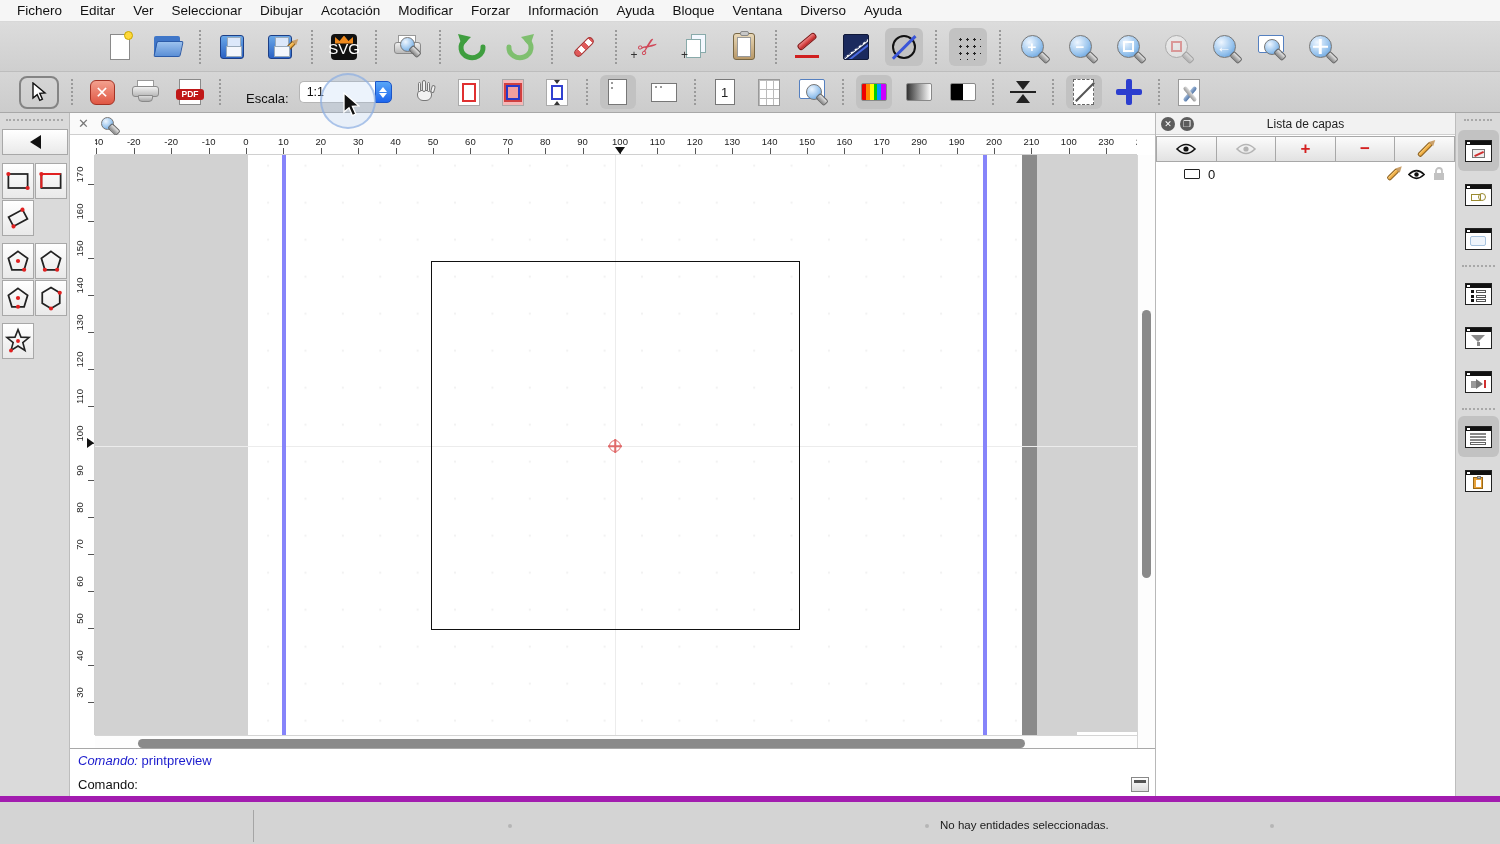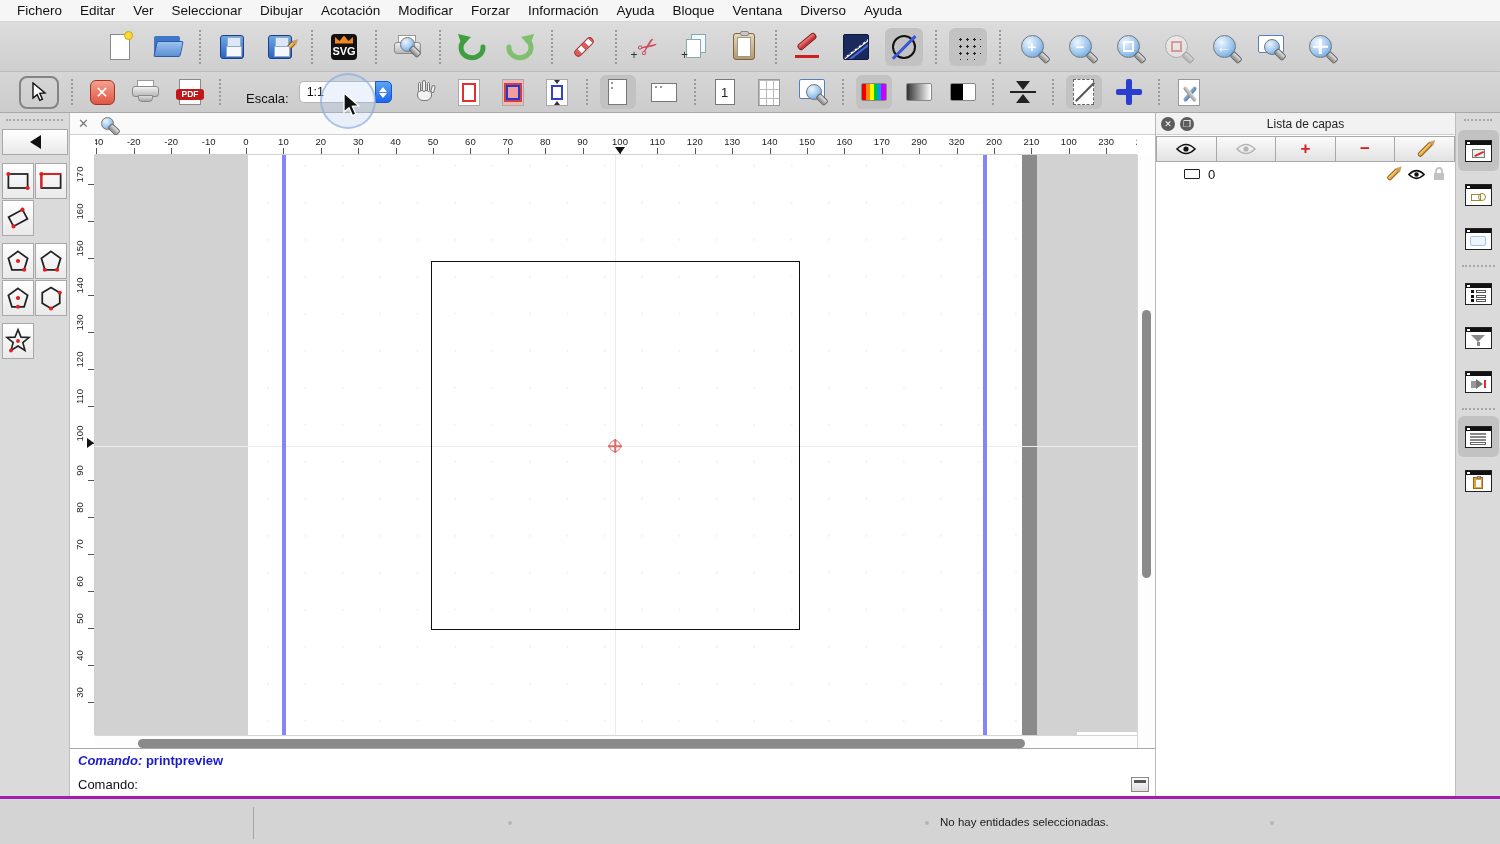--- a/index.html
+++ b/index.html
@@ -76,21 +76,21 @@
 
   .hscroll{left:95px;top:735px;width:1042px;height:14px;background:#fdfdfd;border-top:1px solid #d5d5d5;}
   .hthumb{position:absolute;left:43px;top:2.5px;width:887px;height:9px;background:#8a8a8a;border-radius:5px;}
   .vscroll{left:1137px;top:155px;width:18px;height:594px;background:#fdfdfd;border-left:1px solid #d5d5d5;}
   .vthumb{position:absolute;left:4px;top:155px;width:9px;height:268px;background:#8a8a8a;border-radius:5px;}
   .page-indicator{left:1077px;top:732px;width:60px;height:16px;background:#fff;font-size:11.5px;color:#111;
                   text-align:right;padding-right:2px;line-height:16px;}
 
   
   .cmddock{left:70px;top:748px;width:1085px;height:48px;background:#fff;border-top:1px solid #a8a8a8;font-size:13px;}
-  .cmdhist{position:absolute;left:0;top:0;right:0;height:36px;border-bottom:1px solid #d8d8d8;line-height:24px;padding-left:8px;color:#1b1bcd;font-weight:bold;}
+  .cmdhist{position:absolute;left:0;top:0;right:0;height:36px;border-bottom:1px solid #d8d8d8;line-height:24px;padding-left:8px;color:#1b1bcd;}
   .cmdhist .lbl{font-style:italic;}
   .cmdline{position:absolute;left:0;top:25px;right:0;height:23px;line-height:22px;padding-left:8px;color:#111;background:#fff;}
   .cmdbtn{position:absolute;right:6px;top:28px;width:18px;height:15px;border:1px solid #888;background:linear-gradient(#fff,#ddd);}
   .cmdbtn::before{content:"";position:absolute;left:2px;top:2px;right:2px;height:3px;background:#555;}
 
   
   .rpanel{left:1155px;top:113px;width:300px;height:683px;background:#fff;border-left:1px solid #b8b8b8;}
   .rpanel-title{position:absolute;left:0;top:0;right:0;height:22px;background:#f2f2f2;border-bottom:1px solid #cfcfcf;
        font-size:12px;color:#222;text-align:center;line-height:22px;}
   .titlebtn{position:absolute;top:4px;width:14px;height:14px;border-radius:50%;background:#5c5c5c;color:#fff;
@@ -105,21 +105,21 @@
   .rdock{left:1455px;top:113px;width:45px;height:683px;background:#dadada;border-left:1px solid #bdbdbd;padding-top:4px;}
   .rdock .handle{height:5px;margin:2px 8px 6px 8px;border-top:2px dotted #a8a8a8;}
   .dbtn{width:41px;height:41px;margin:3px auto;display:flex;align-items:center;justify-content:center;}
   .dsep{width:33px;margin:6px auto;border-top:2px dotted #a8a8a8;}
   .dockwin{width:27px;height:22px;border:1.5px solid #222;background:#fff;position:relative;}
   .dockwin::before{content:"";position:absolute;top:0;left:0;right:0;height:4px;background:#111;}
   .dockwin::after{content:"";position:absolute;top:1px;left:1.5px;width:2.5px;height:2px;background:#fff;}
   .dglyph{position:absolute;left:0;right:0;top:5px;bottom:0;display:flex;align-items:center;justify-content:center;}
 
   
-  .statusbar{left:0;top:796px;width:1500px;height:48px;background:#d4d4d4;border-top:3px solid #a21caf;
+  .statusbar{left:0;top:796px;width:1500px;height:48px;background:#d4d4d4;border-top:6px solid #a21caf;
        font-size:11.5px;color:#1a1a1a;}
   .statusbar .col{position:absolute;top:6px;line-height:19px;white-space:pre;}
   .vline{position:absolute;top:8px;height:32px;width:1px;background:#a5a5a5;}
   .grip{position:absolute;top:22px;width:4px;height:4px;border-radius:50%;background:#b5b5b5;}
 
   
   .halo{left:320px;top:73px;width:56px;height:56px;border-radius:50%;border:2px solid rgba(135,170,225,0.65);
         background:rgba(170,200,240,0.22);z-index:40;pointer-events:none;}
   .cursor{left:342px;top:92px;z-index:41;pointer-events:none;}
 
@@ -170,21 +170,21 @@
       </div>
     <div class="tbtn">
       <div class="floppy">
           <div class="pencil-s" style="right:-6px;top:10px;"></div>
         </div>
     </div>
     <div class="sep"></div>
     <div class="tbtn">
       <div style="width:26px;height:26px;background:#111;border-radius:4px;position:relative;display:flex;align-items:flex-end;justify-content:center;">
         <div style="position:absolute;top:2px;left:4px;width:18px;height:8px;background:#f08a1d;clip-path:polygon(0 100%,0 20%,25% 70%,50% 0,75% 70%,100% 20%,100% 100%);"></div>
-        <span style="color:#fff;font-weight:bold;font-size:11px;margin-bottom:3px;">SVG</span>
+        <span style="color:#fff;font-weight:normal;font-size:15px;margin-bottom:3px;">SVG</span>
       </div>
     </div>
     <div class="sep"></div>
     <div class="tbtn">
       <div style="position:relative;width:28px;height:24px;">
         <div style="position:absolute;left:4px;top:0;width:18px;height:8px;background:#fff;border:1px solid #999;"></div>
         <div style="position:absolute;left:0;top:7px;width:27px;height:12px;background:linear-gradient(#efefef,#b9b9b9);border:1px solid #8a8a8a;border-radius:3px;"></div>
         <div class="mag" style="position:absolute;left:6px;top:2px;width:15px;height:15px;"></div>
       </div>
     </div>
@@ -524,21 +524,21 @@
       <div class="hlabel" style="left: 659.6px;">140</div>
       <div class="htick" style="left: 674.6px;"></div>
       <div class="hlabel" style="left: 697px;">150</div>
       <div class="htick" style="left: 712px;"></div>
       <div class="hlabel" style="left: 734.4px;">160</div>
       <div class="htick" style="left: 749.4px;"></div>
       <div class="hlabel" style="left: 771.8px;">170</div>
       <div class="htick" style="left: 786.8px;"></div>
       <div class="hlabel" style="left: 809.2px;">290</div>
       <div class="htick" style="left: 824.2px;"></div>
-      <div class="hlabel" style="left: 846.6px;">320</div>
+      <div class="hlabel" style="left: 846.6px;">190</div>
       <div class="htick" style="left: 861.6px;"></div>
       <div class="hlabel" style="left: 884px;">200</div>
       <div class="htick" style="left: 899px;"></div>
       <div class="hlabel" style="left: 921.4px;">210</div>
       <div class="htick" style="left: 936.4px;"></div>
       <div class="hlabel" style="left: 958.8px;">100</div>
       <div class="htick" style="left: 973.8px;"></div>
       <div class="hlabel" style="left: 996.2px;">230</div>
       <div class="htick" style="left: 1011.2px;"></div>
       <div class="hlabel" style="left: 1033.6px;">240</div>

